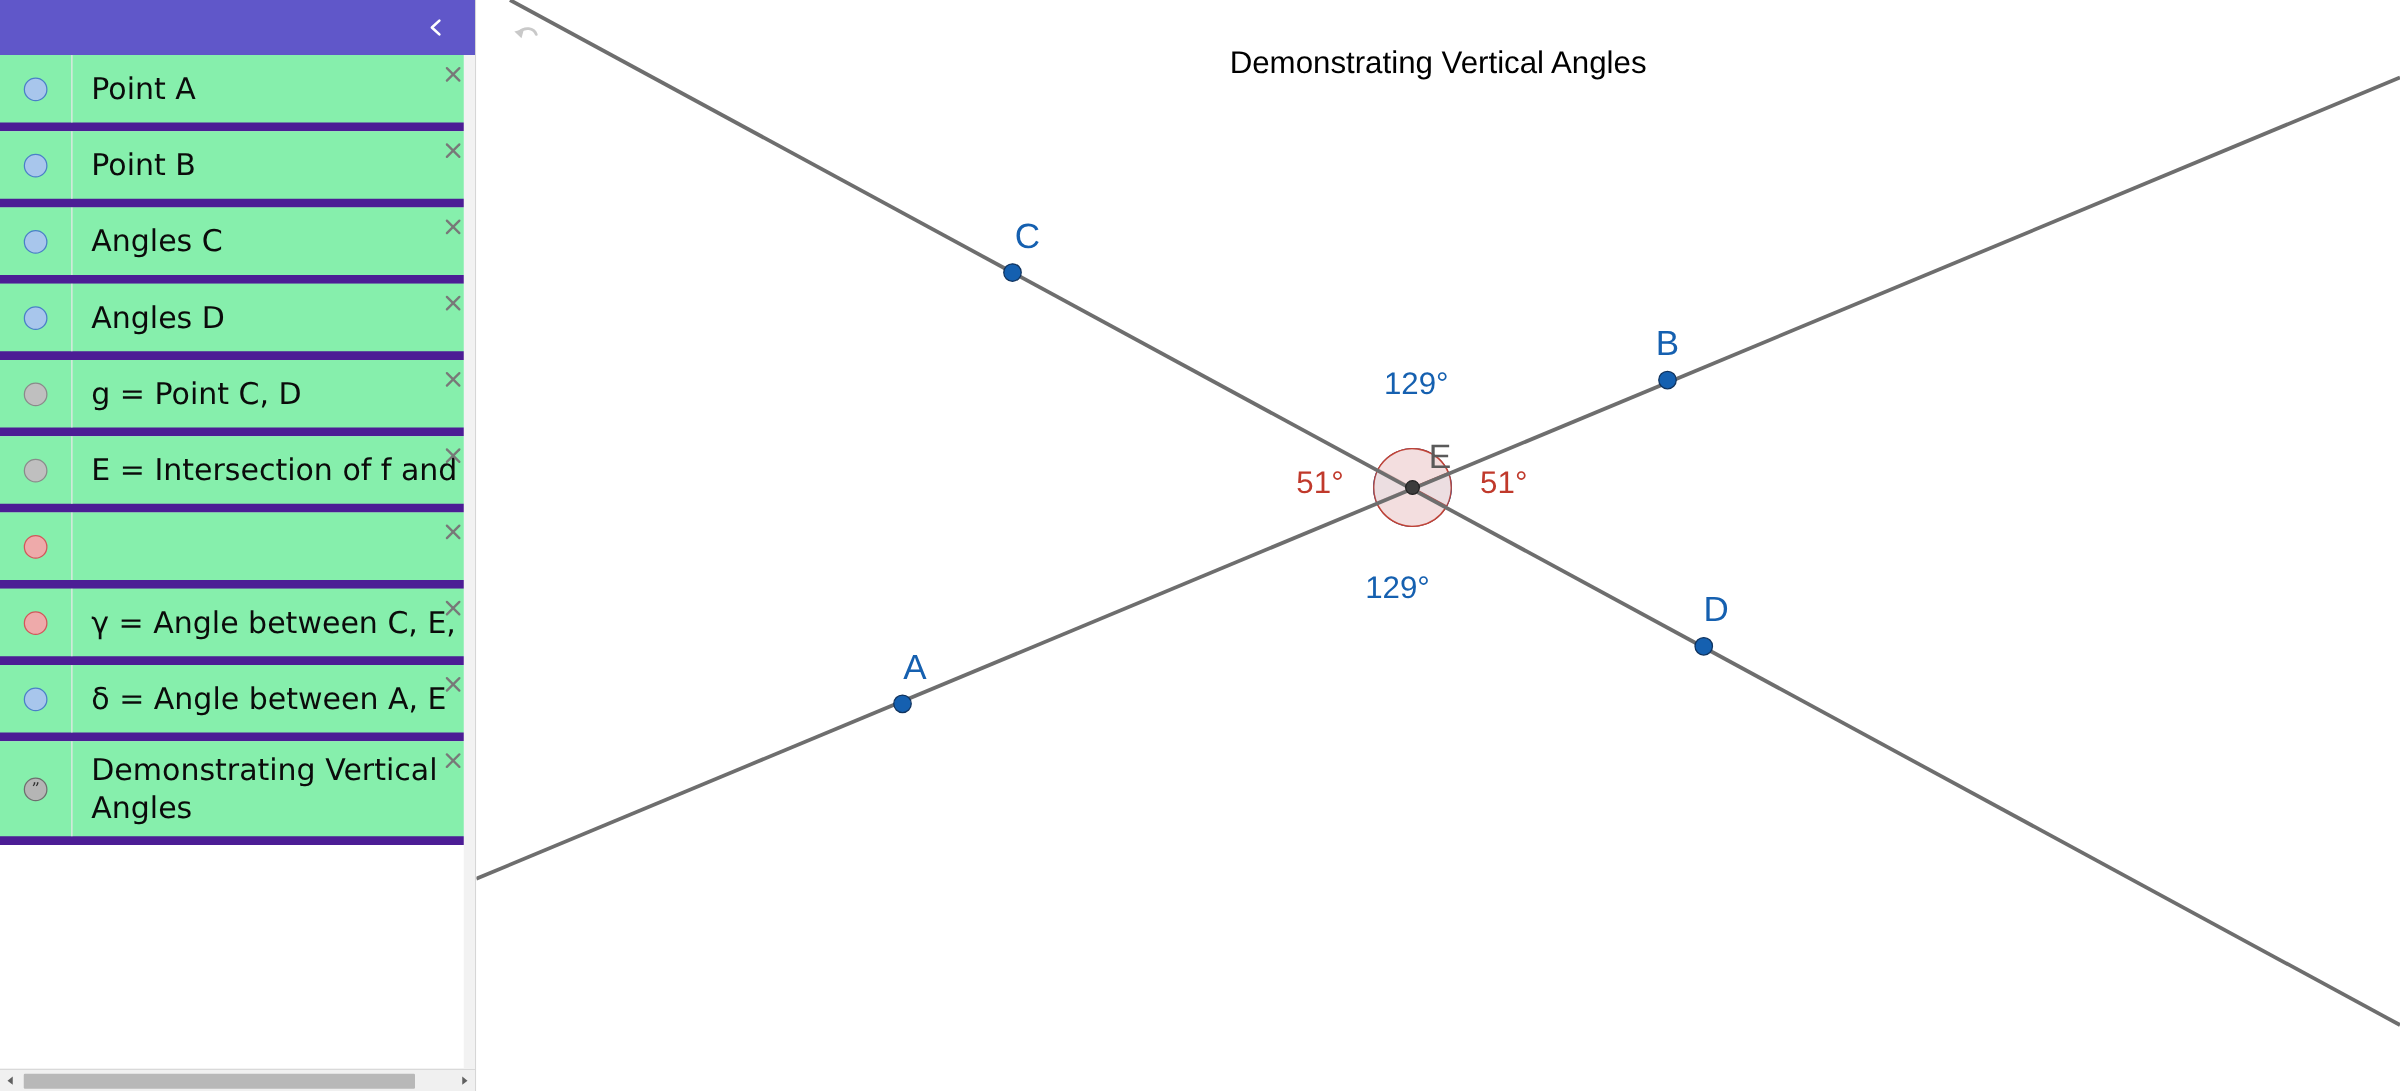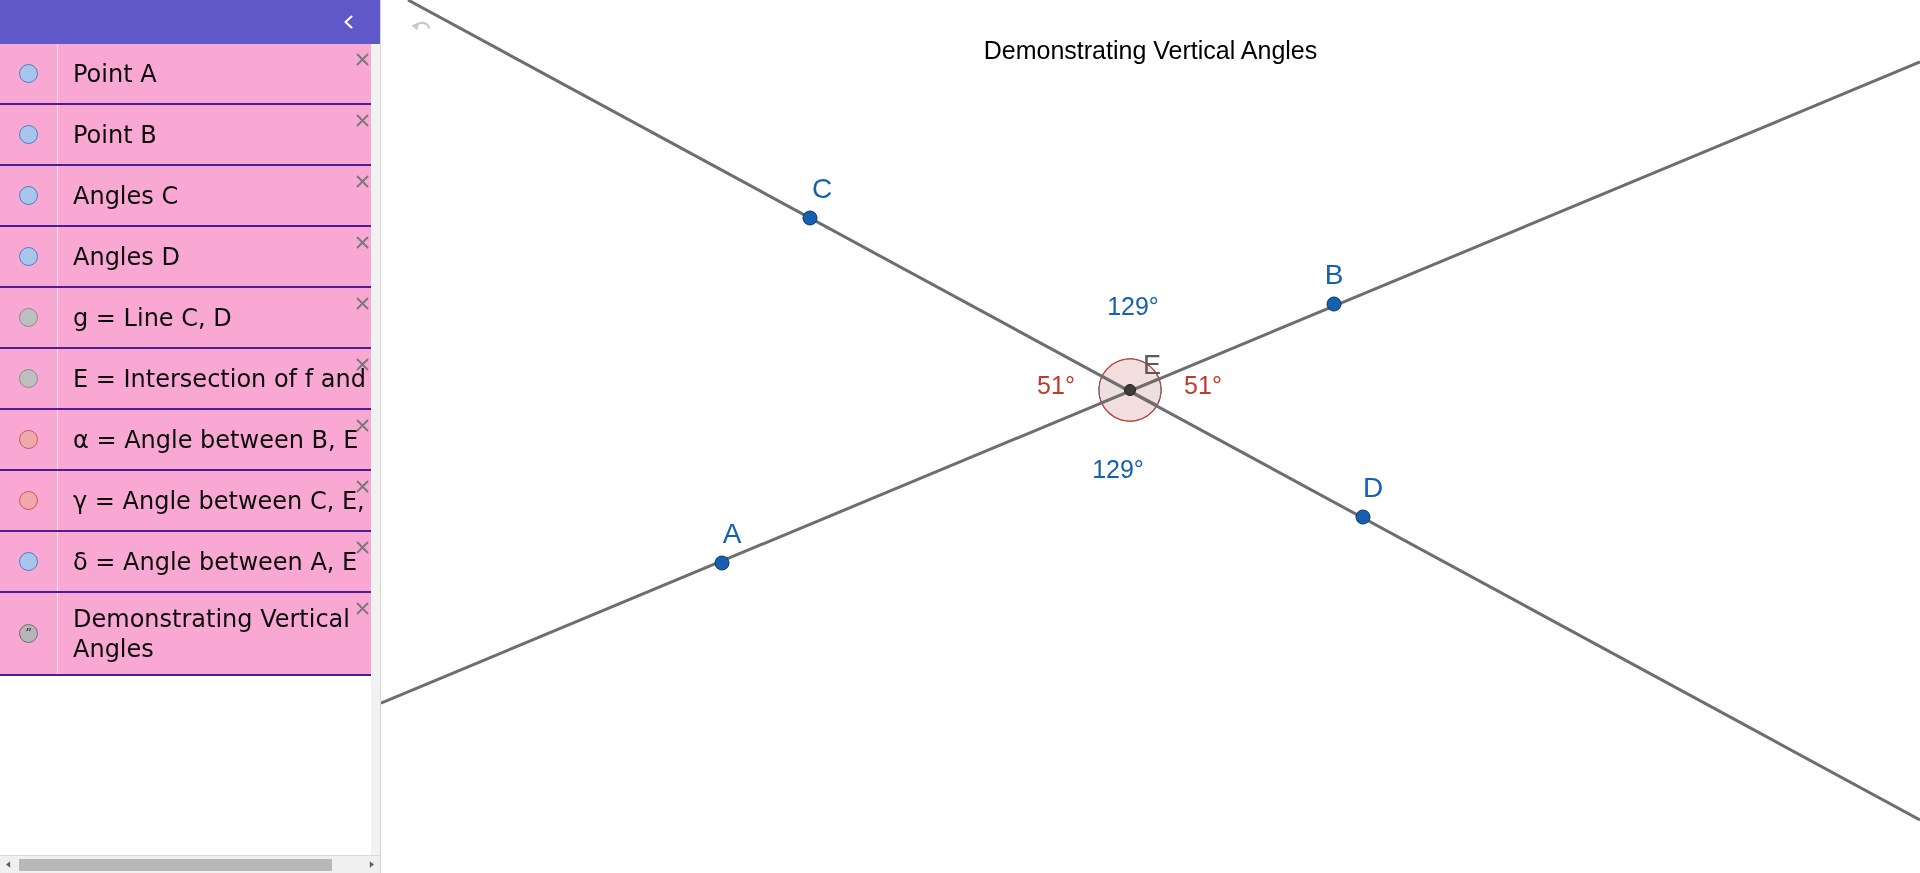--- a/index.html
+++ b/index.html
@@ -41,22 +41,22 @@
   #av-list {
     flex: 1 1 auto;
     overflow: hidden;
     position: relative;
   }
   .av-row {
     position: relative;
     display: flex;
     align-items: stretch;
     min-height: 61px;
-    border-bottom: 2px solid #4c1d95;
-    background: #f9a8d4;
+    border-bottom: 7px solid #4c1d95;
+    background: #86efac;
     justify-content: space-between;
   }
   .av-marble-cell {
     flex: 0 0 58px;
     display: flex;
     align-items: center;
     justify-content: center;
     border-right: 1px solid #e8e8e8;
   }
   .marble {
@@ -246,21 +246,21 @@
               <line x1="3.5" y1="3.5" x2="13.5" y2="13.5" stroke="#787878" stroke-width="1.8" stroke-linecap="round"></line>
               <line x1="13.5" y1="3.5" x2="3.5" y2="13.5" stroke="#787878" stroke-width="1.8" stroke-linecap="round"></line>
             </svg>
           </div>
         </div>
         <div class="av-row">
           <div class="av-marble-cell">
             <div class="marble gray"></div>
           </div>
           <div class="av-content-cell">
-            <div class="av-label">g = Line C, D</div>
+            <div class="av-label">g = Point C, D</div>
           </div>
           <div class="av-close">
             <svg width="17" height="17" viewBox="0 0 17 17">
               <line x1="3.5" y1="3.5" x2="13.5" y2="13.5" stroke="#787878" stroke-width="1.8" stroke-linecap="round"></line>
               <line x1="13.5" y1="3.5" x2="3.5" y2="13.5" stroke="#787878" stroke-width="1.8" stroke-linecap="round"></line>
             </svg>
           </div>
         </div>
         <div class="av-row">
           <div class="av-marble-cell">
@@ -272,23 +272,20 @@
           <div class="av-close">
             <svg width="17" height="17" viewBox="0 0 17 17">
               <line x1="3.5" y1="3.5" x2="13.5" y2="13.5" stroke="#787878" stroke-width="1.8" stroke-linecap="round"></line>
               <line x1="13.5" y1="3.5" x2="3.5" y2="13.5" stroke="#787878" stroke-width="1.8" stroke-linecap="round"></line>
             </svg>
           </div>
         </div>
         <div class="av-row">
           <div class="av-marble-cell">
             <div class="marble red"></div>
-          </div>
-          <div class="av-content-cell">
-            <div class="av-label">α = Angle between B, E</div>
           </div>
           <div class="av-close">
             <svg width="17" height="17" viewBox="0 0 17 17">
               <line x1="3.5" y1="3.5" x2="13.5" y2="13.5" stroke="#787878" stroke-width="1.8" stroke-linecap="round"></line>
               <line x1="13.5" y1="3.5" x2="3.5" y2="13.5" stroke="#787878" stroke-width="1.8" stroke-linecap="round"></line>
             </svg>
           </div>
         </div>
         <div class="av-row">
           <div class="av-marble-cell">

